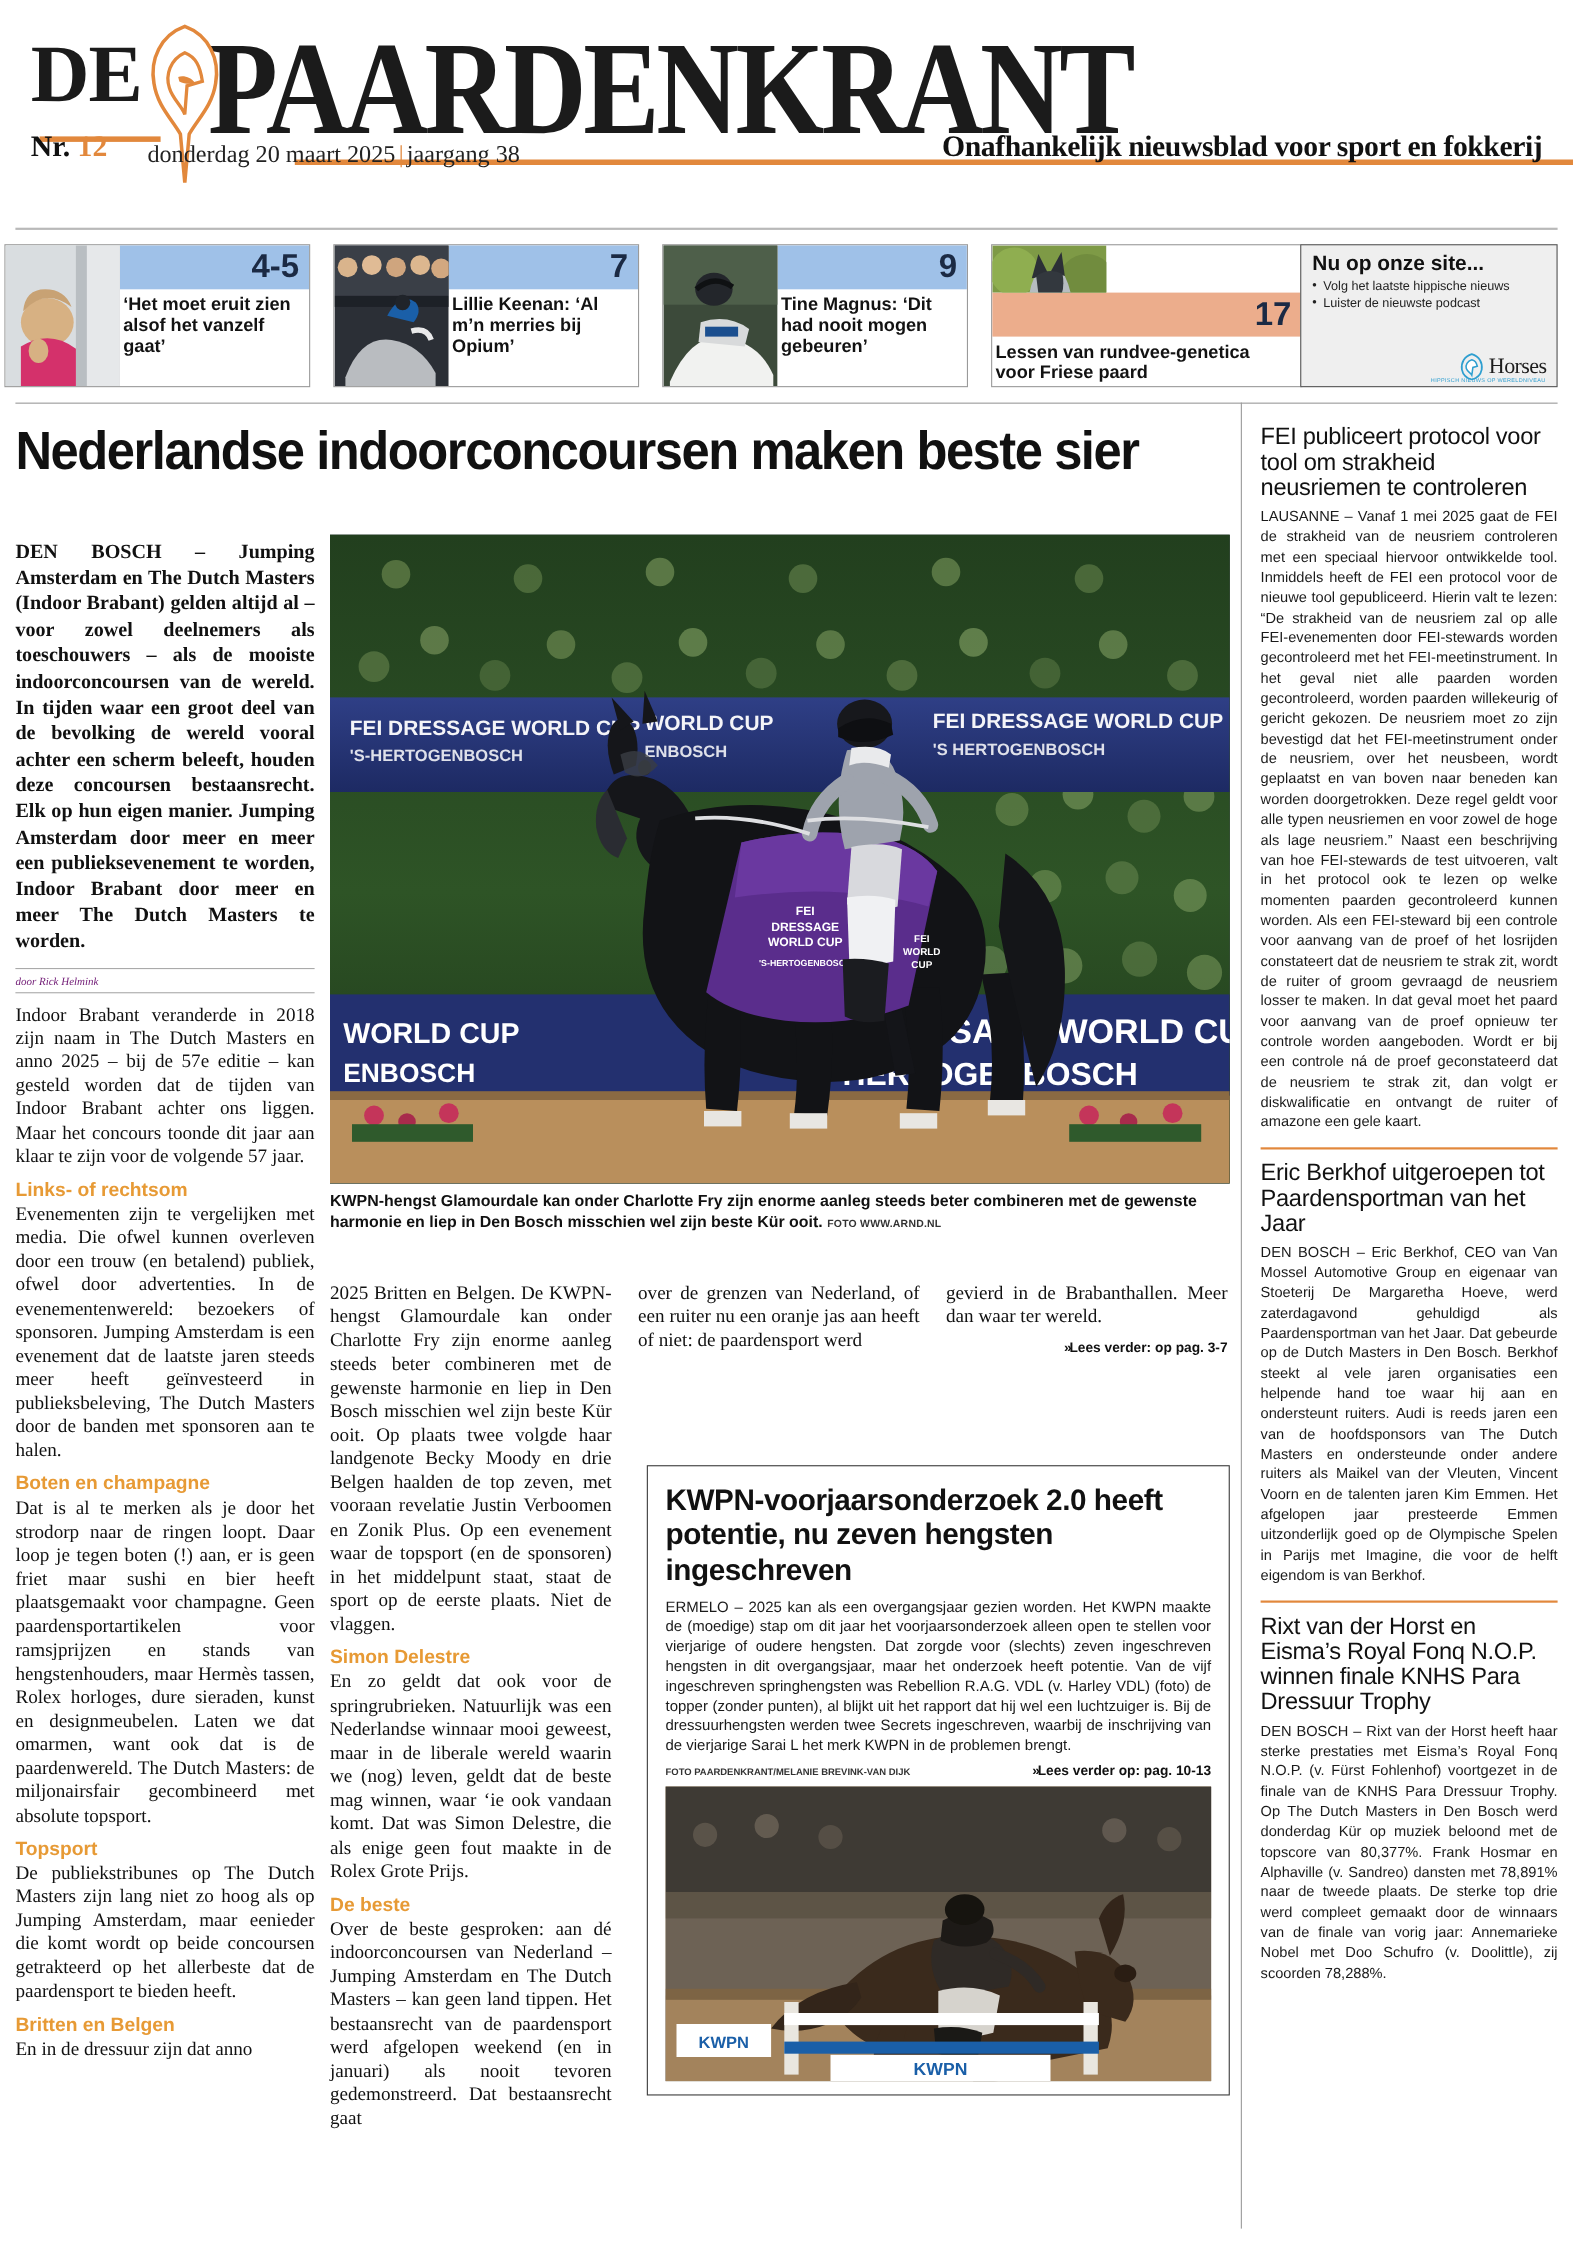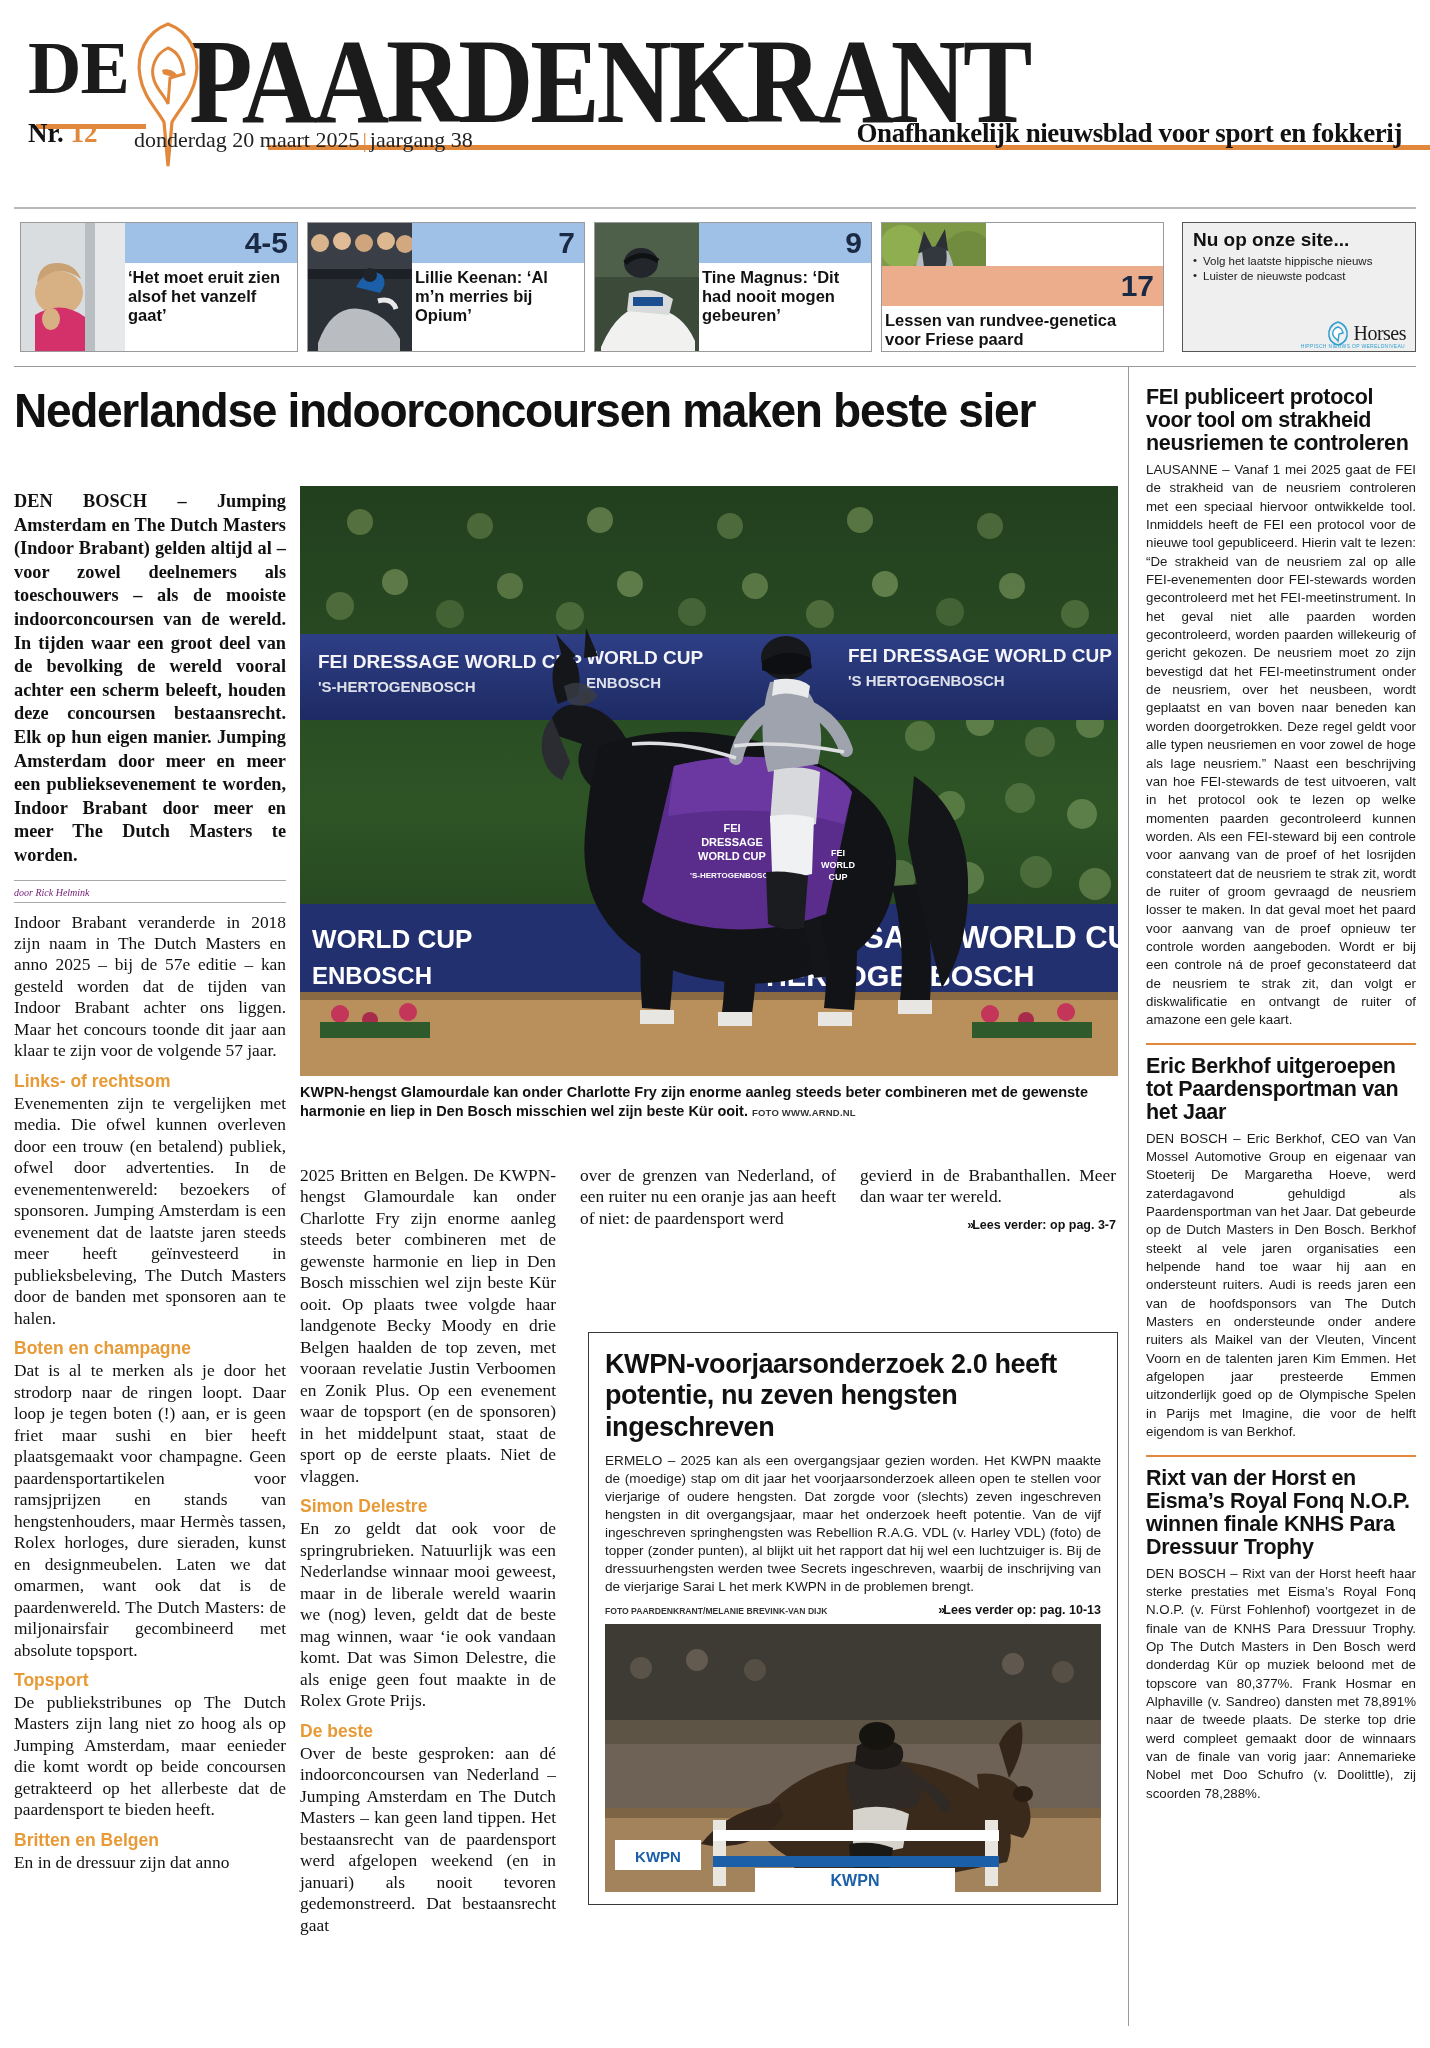--- a/index.html
+++ b/index.html
@@ -51,23 +51,23 @@
     font-size: 27px; font-weight: bold; font-family: "Liberation Serif", serif;
     letter-spacing: -0.4px;
   }
   .mast-bottomrule {
     position: absolute; left: 14px; right: 14px; top: 207px;
     height: 2px; background: #b9b9b9;
   }
 
   
   .teasers {
-    position: absolute; left: 20px; top: 222px;
+    position: absolute; left: 4px; top: 222px;
     width: 1190px; height: 130px;
-    display: flex; gap: 9px;
+    display: flex; gap: 21px;
   }
   .teaser {
     display: flex; border: 1px solid #9a9a9a; background: #fff;
     width: 278px; height: 130px; overflow: hidden;
   }
   .teaser.wide { width: 283px; flex-direction: column; }
   .teaser-photo { width: 104px; height: 100%; position: relative; overflow: hidden; }
   .teaser-body { flex: 1; display: flex; flex-direction: column; }
   .teaser-num {
     height: 40px; display: flex; align-items: center; justify-content: flex-end;
@@ -204,21 +204,21 @@
     font-size: 12.5px; font-weight: bold; color: #111;
   }
   .readmore .chev { color: #111; letter-spacing: -2px; }
 
   
   .rail {
     position: absolute; left: 1146px; top: 386px; width: 270px;
   }
   .rail-title {
     font-family: "Liberation Sans", sans-serif;
-    font-size: 21.5px; font-weight: bold; line-height: 1.07; color: #111;
+    font-size: 21.5px; font-weight: normal; line-height: 1.07; color: #111;
     letter-spacing: -0.3px; margin-bottom: 6px;
   }
   .rail-body {
     font-family: "Liberation Sans", sans-serif;
     font-size: 13.3px; line-height: 1.38; text-align: justify; color: #1a1a1a;
   }
   .rail-sep { height: 2px; background: #e2883c; margin: 13px 0 10px 0; }
 </style>
 </head>
 <body>

